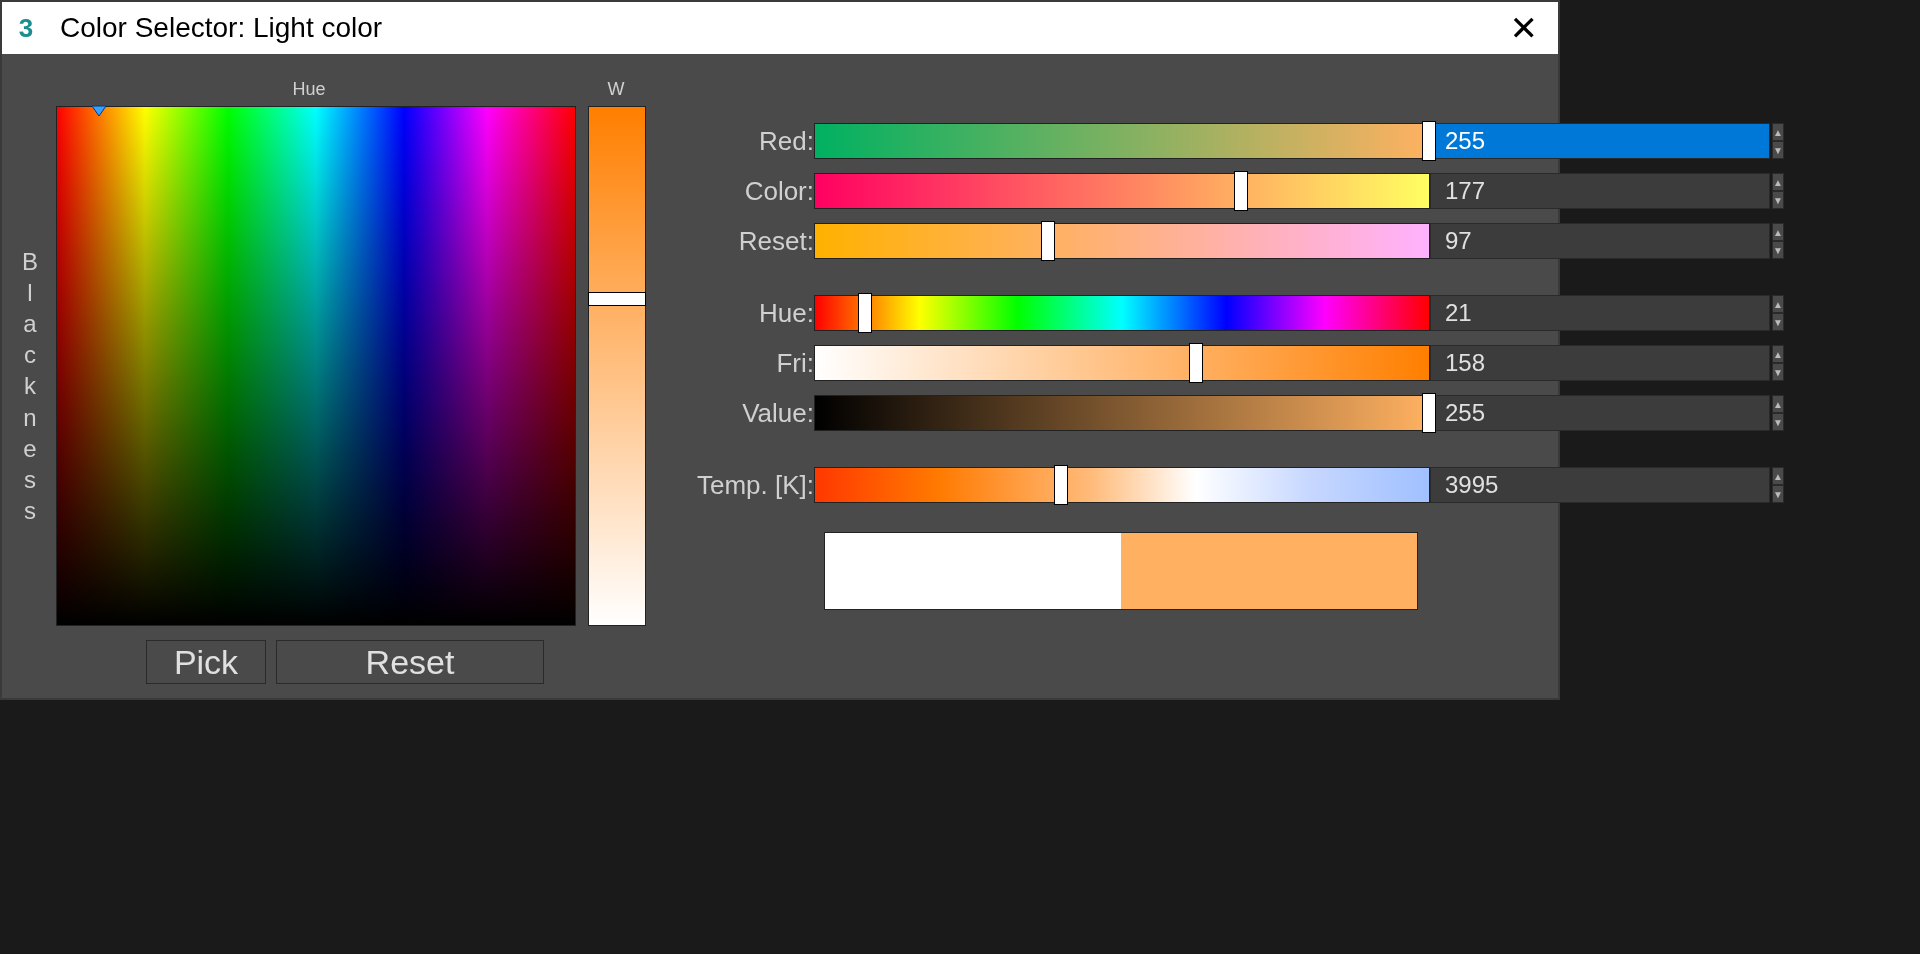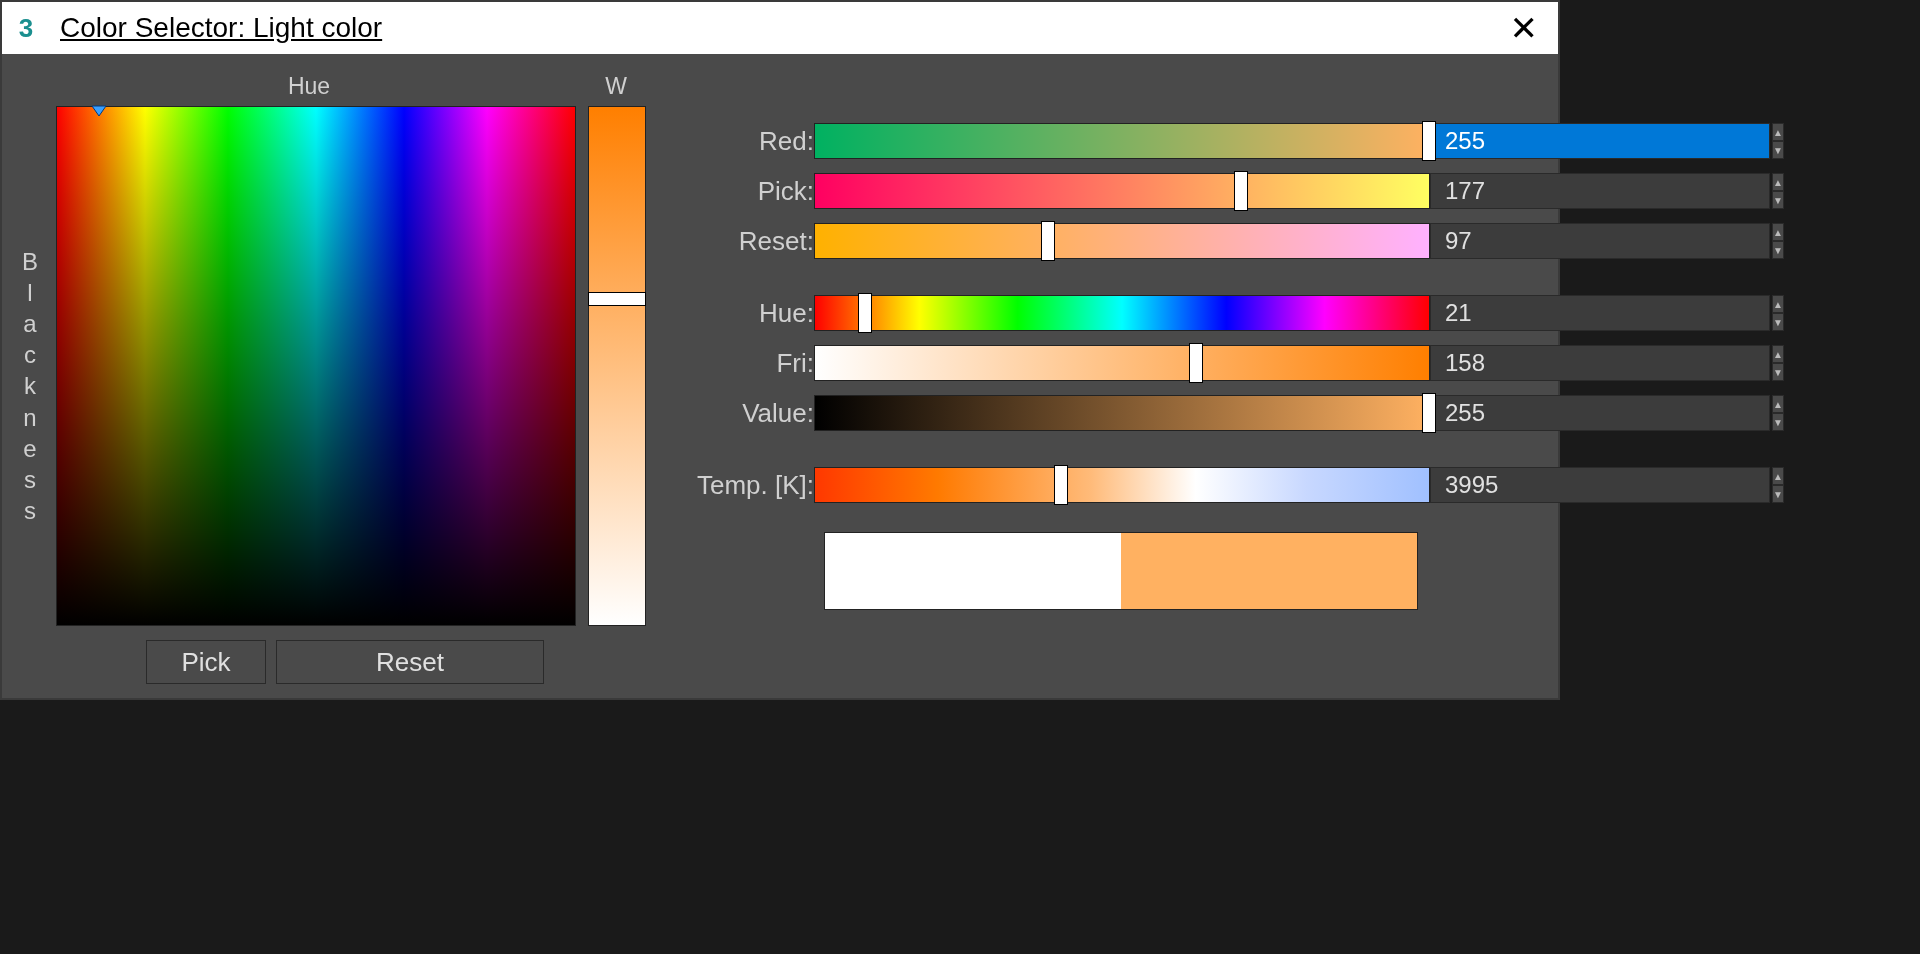--- a/index.html
+++ b/index.html
@@ -41,21 +41,21 @@
   }
   .app-icon {
     width: 32px; height: 32px;
     display: flex; align-items: center; justify-content: center;
     color: #1b8f8f;
     font-weight: bold;
     font-size: 26px;
     margin-right: 18px;
     font-family: Arial, sans-serif;
   }
-  .title-text { flex: 1; text-decoration: underline; }
+  .title-text { flex: 1; }
   .close-x {
     font-size: 34px;
     padding: 0 12px;
     cursor: default;
     font-weight: 300;
   }
   .body {
     padding: 10px 14px 14px 14px;
     display: flex;
     flex-direction: column;
@@ -68,21 +68,21 @@
   
   .left-panel {
     display: flex;
     flex-direction: column;
     gap: 6px;
   }
   .left-labels-row {
     display: flex;
     align-items: flex-end;
     height: 36px;
-    font-size: 23px;
+    font-size: 18px;
   }
   .hue-label { flex: 1; text-align: center; }
   .whiteness-label { width: 60px; text-align: center; margin-left: 12px; }
   .left-content {
     display: flex;
     gap: 12px;
   }
   .blackness-col {
     width: 28px;
     display: flex;
@@ -207,21 +207,21 @@
     margin-top: 2px;
   }
   .bottom-left, .bottom-right { display: flex; gap: 10px; }
   .bottom-left { margin-left: 130px; }
   .btn {
     height: 44px;
     min-width: 120px;
     background: var(--panel-bg);
     border: 1px solid #2a2a2a;
     color: var(--text-light);
-    font-size: 26px;
+    font-size: 34px;
     display: flex;
     align-items: center; justify-content: center;
     padding: 0 18px;
     text-align: right;
   }
   .btn-wide { min-width: 268px; }
 </style>
 </head>
 <body>
 
@@ -276,21 +276,21 @@
               </div>
             <div class="spinner">
               <input class="spinner-input selected" value="255" style="">
               <div class="spinner-btns">
                   <div class="spinner-btn">▲</div>
                   <div class="spinner-btn">▼</div>
                 </div>
             </div>
           </div>
           <div class="slider-row">
-            <div class="slider-label">Pick:</div>
+            <div class="slider-label">Color:</div>
             <div class="slider-track" id="track-green" style="background: linear-gradient(to right, rgb(255, 0, 97), rgb(255, 255, 97));">
                 <div class="slider-handle" id="h-green" style="left: 69.4%;"></div>
               </div>
             <div class="spinner">
               <input class="spinner-input" value="177" style="">
               <div class="spinner-btns">
                   <div class="spinner-btn">▲</div>
                   <div class="spinner-btn">▼</div>
                 </div>
             </div>

